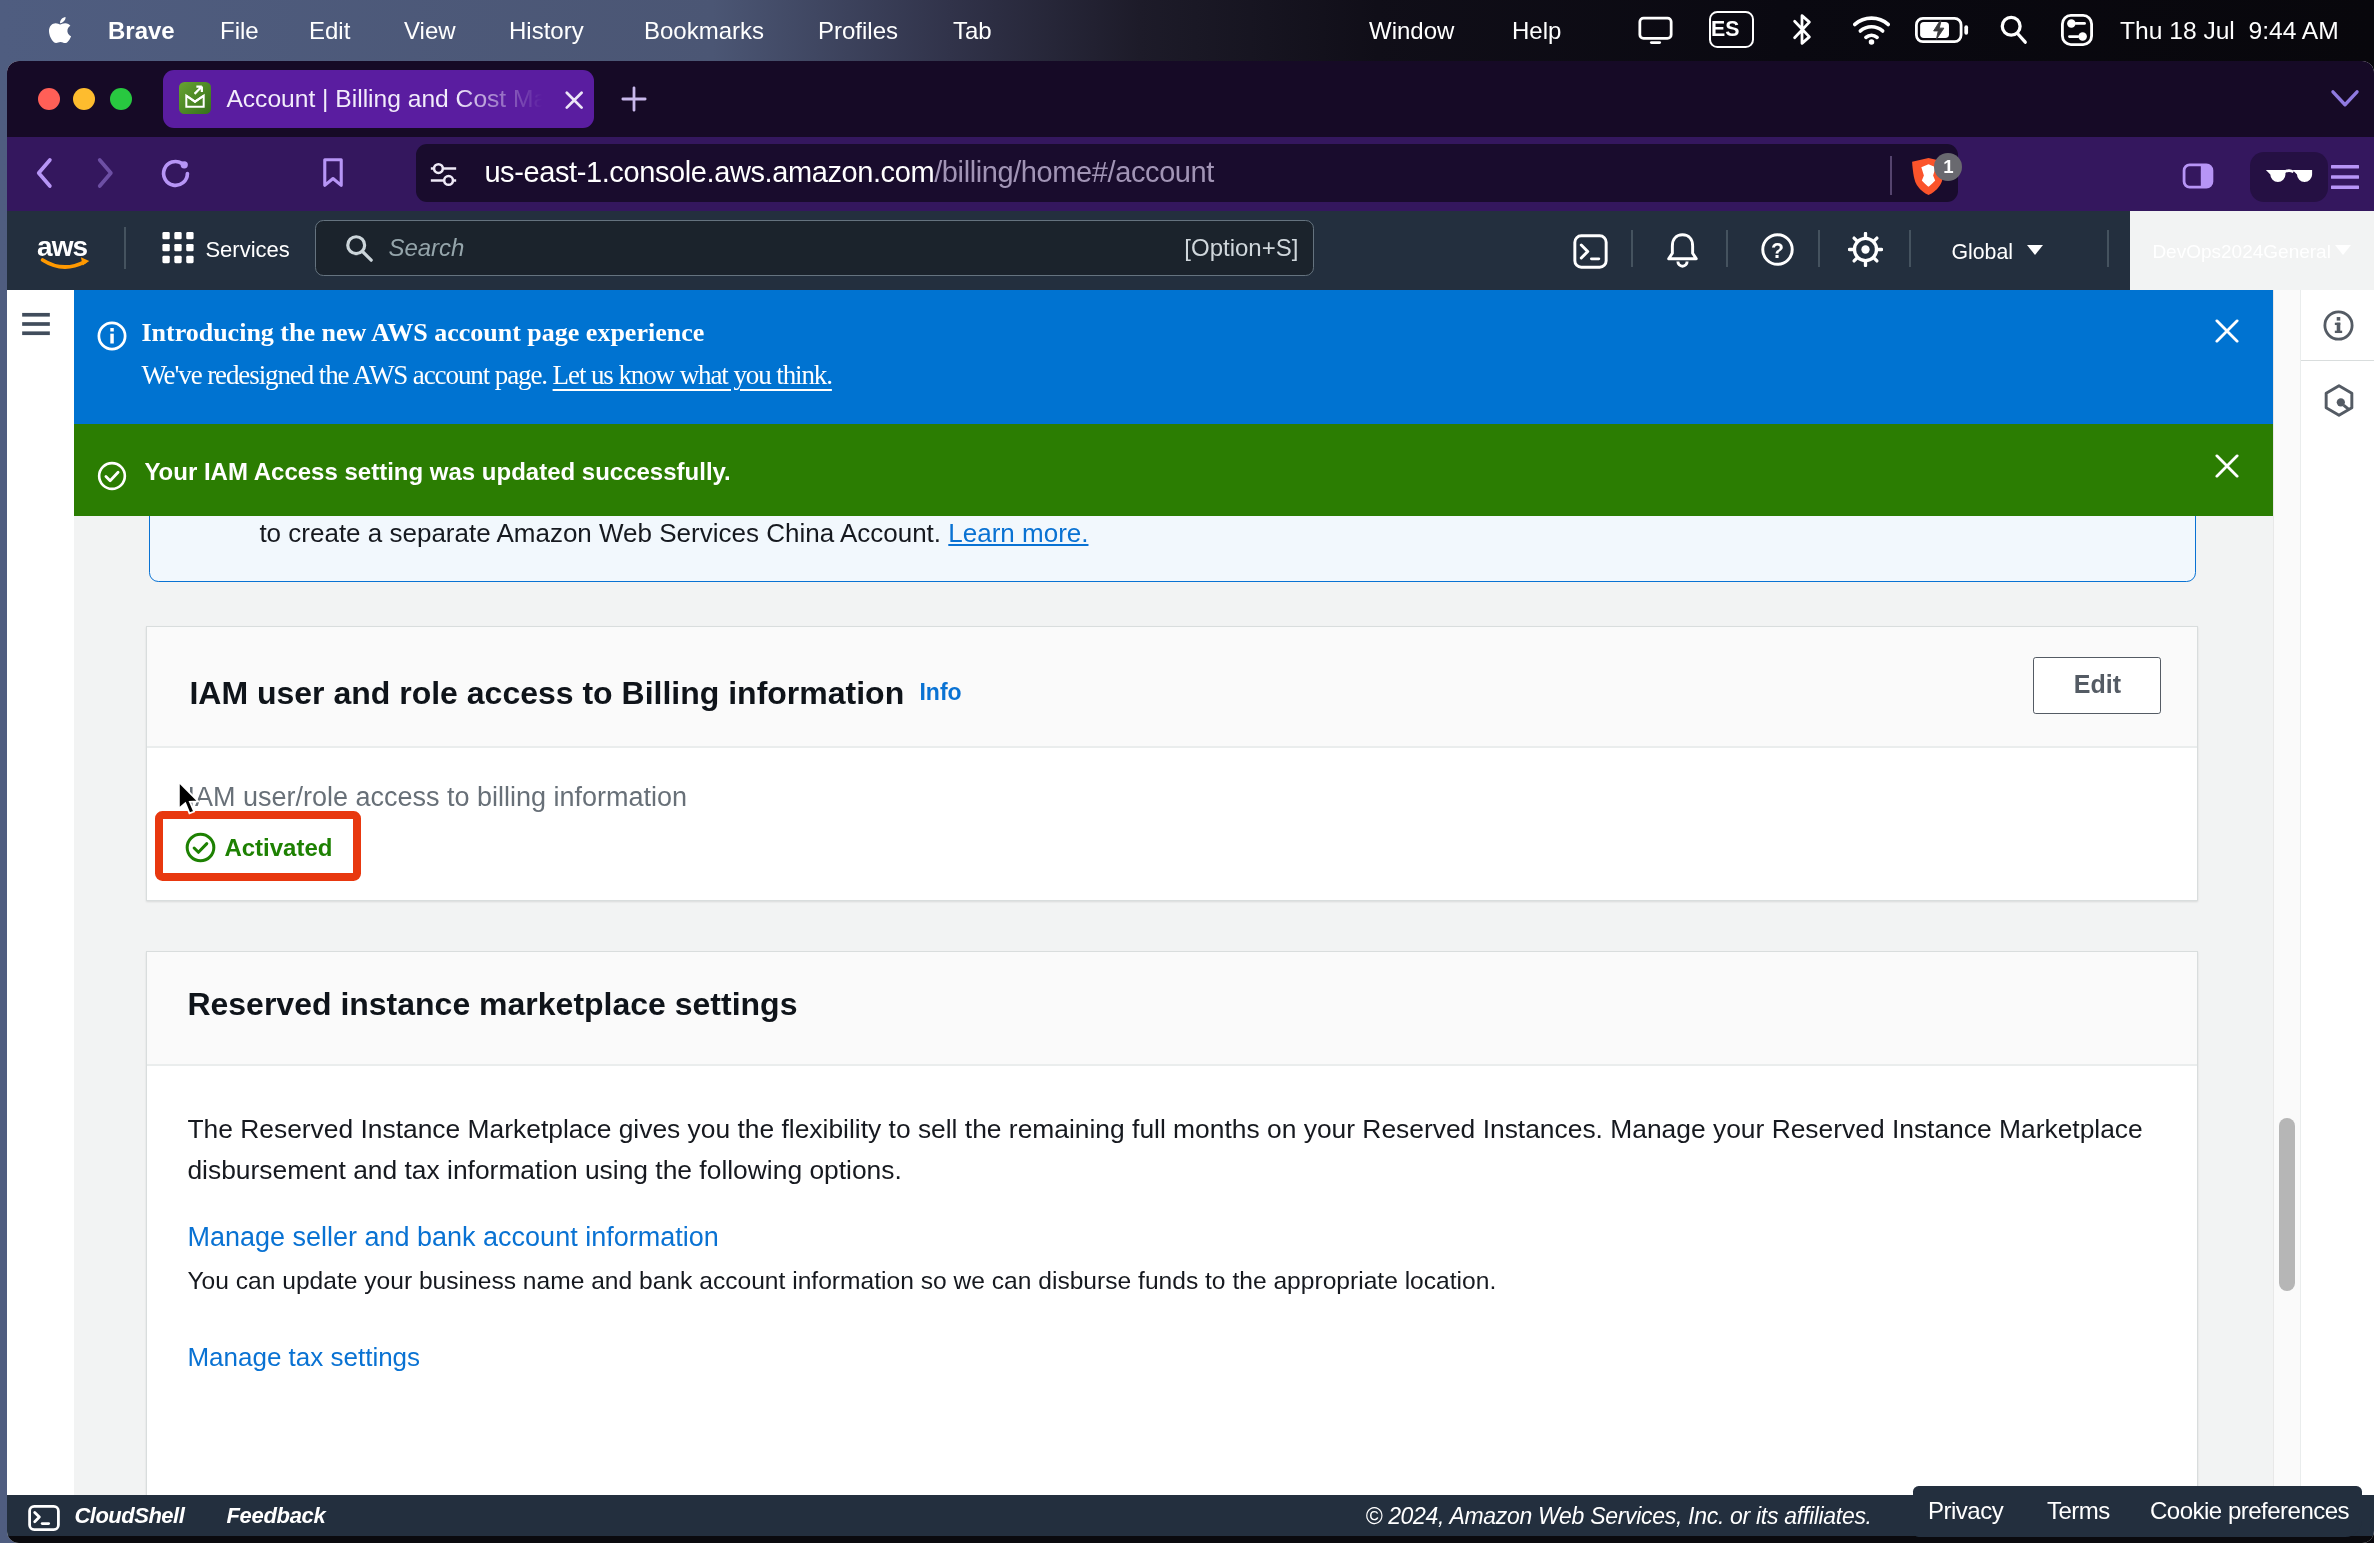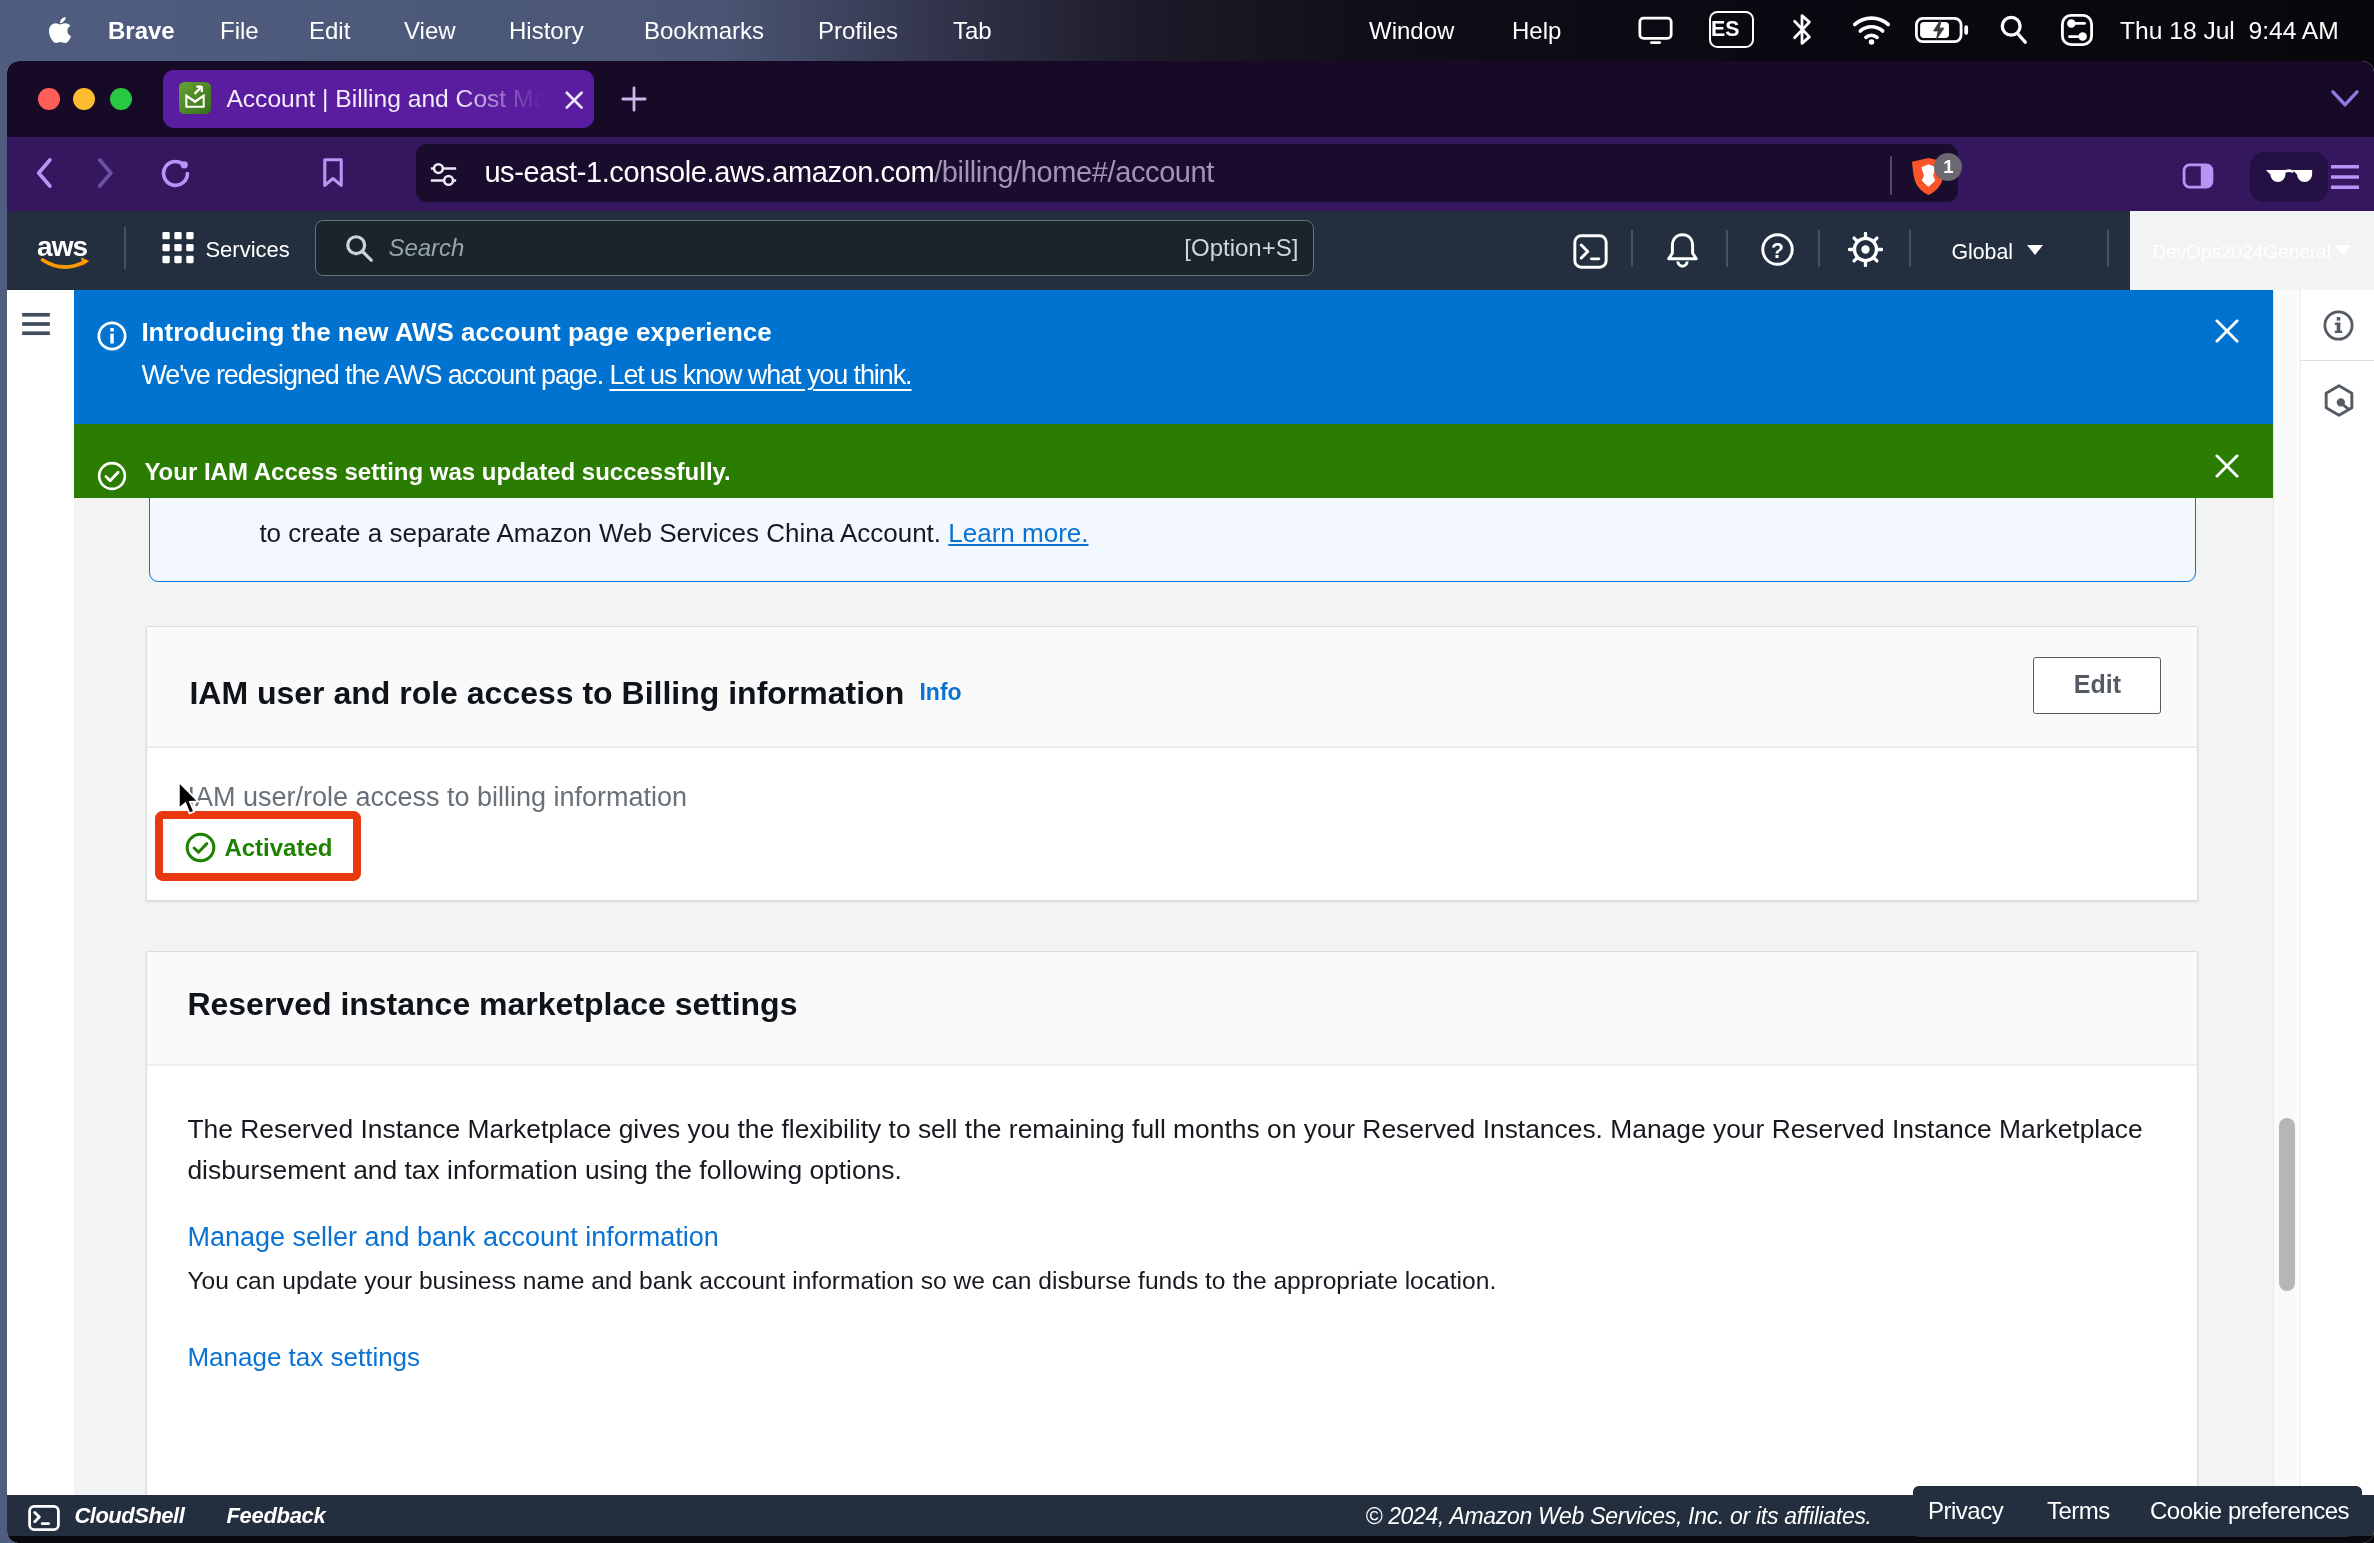--- a/index.html
+++ b/index.html
@@ -217,34 +217,34 @@
             <line x1="0" y1="13" x2="30" y2="13"></line>
             <line x1="0" y1="23" x2="30" y2="23"></line>
           </g>
         </svg>
     </div>
 
     <div class="abs" style="left:142px;top:121px;width:2047px;height:171px;background:#f2f8fd;border:1.9px solid #0972d3;border-radius:9.3px;">
       <div class="abs" style="left:109px;top:105px;font-size:26px;line-height:32px;color:#16191f;white-space:nowrap;">to create a separate Amazon Web Services China Account. <span style="color:#0972d3;text-decoration:underline;">Learn more.</span></div>
     </div>
 
-    <div class="abs" style="left:67px;top:0;width:2199px;height:148px;background:#0073d1;color:#fff;">
+    <div class="abs" style="left:67px;top:0;width:2199px;height:148px;background:#0073d1;color:#fff;font-family:Liberation Serif, serif;">
       <svg class="abs" style="left:23px;top:31px;" width="30" height="30" viewBox="0 0 32 32">
           <circle cx="16" cy="16" r="14" fill="none" stroke="#fff" stroke-width="2.9"></circle>
           <rect x="14.2" y="13.5" width="3.7" height="10.5" fill="#fff"></rect>
           <rect x="14.2" y="7.5" width="3.7" height="3.7" fill="#fff"></rect>
         </svg>
       <div class="abs" style="left:67px;top:27px;font-size:26px;line-height:31px;font-weight:bold;">Introducing the new AWS account page experience</div>
       <div class="abs" style="left:67px;top:69px;font-size:27px;line-height:32px;letter-spacing:-1.1px;">We've redesigned the AWS account page. <span style="text-decoration:underline;text-underline-offset:4.6px;">Let us know what you think.</span></div>
       <svg class="abs" style="left:2141px;top:29px;" width="24" height="24" viewBox="0 0 26 26">
           <path d="M2 2 L24 24 M24 2 L2 24" stroke="#fff" stroke-width="3" stroke-linecap="round"></path>
         </svg>
     </div>
 
-    <div class="abs" style="left:67px;top:134px;width:2199px;height:74px;background:#2b7d02;color:#fff;">
+    <div class="abs" style="left:67px;top:134px;width:2199px;height:92px;background:#2b7d02;color:#fff;">
       <svg class="abs" style="left:23px;top:37px;" width="30" height="30" viewBox="0 0 32 32">
           <circle cx="16" cy="16" r="13.7" fill="none" stroke="#fff" stroke-width="2.8"></circle>
           <path d="M9.5 16.5 L14 21 L22.5 12" fill="none" stroke="#fff" stroke-width="3" stroke-linecap="round" stroke-linejoin="round"></path>
         </svg>
       <div class="abs" style="left:70px;top:33px;font-size:24px;line-height:29px;font-weight:bold;">Your IAM Access setting was updated successfully.</div>
       <svg class="abs" style="left:2141px;top:30px;" width="24" height="24" viewBox="0 0 26 26">
           <path d="M2 2 L24 24 M24 2 L2 24" stroke="#fff" stroke-width="3" stroke-linecap="round"></path>
         </svg>
     </div>
 

